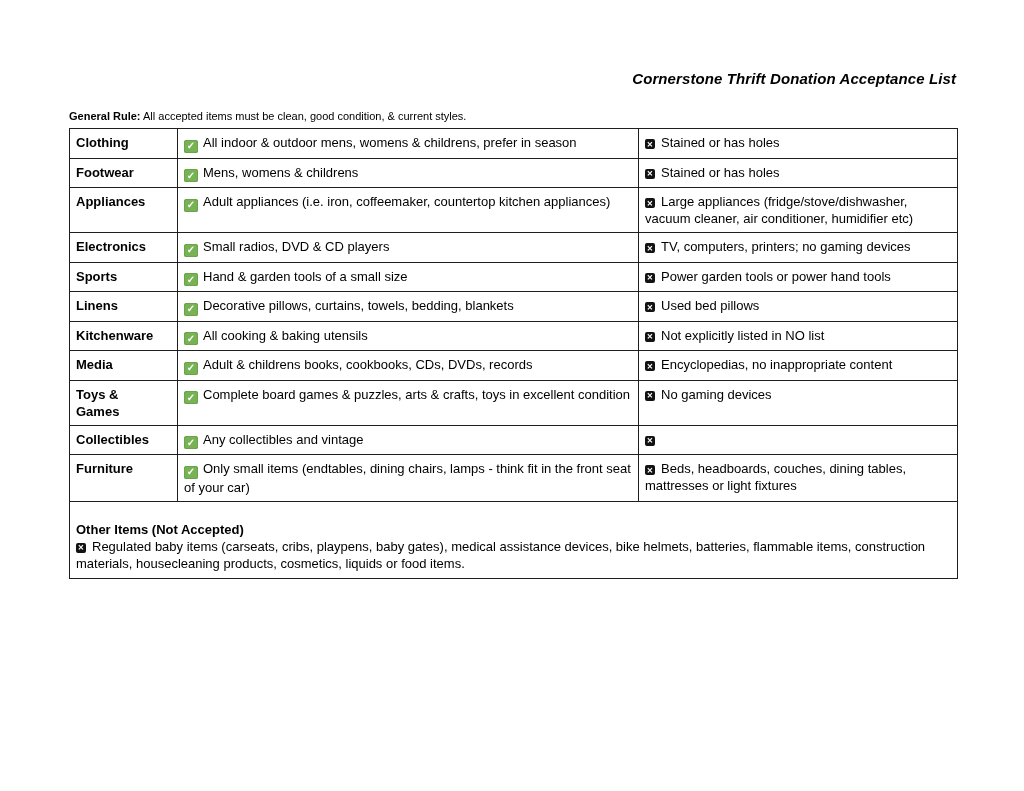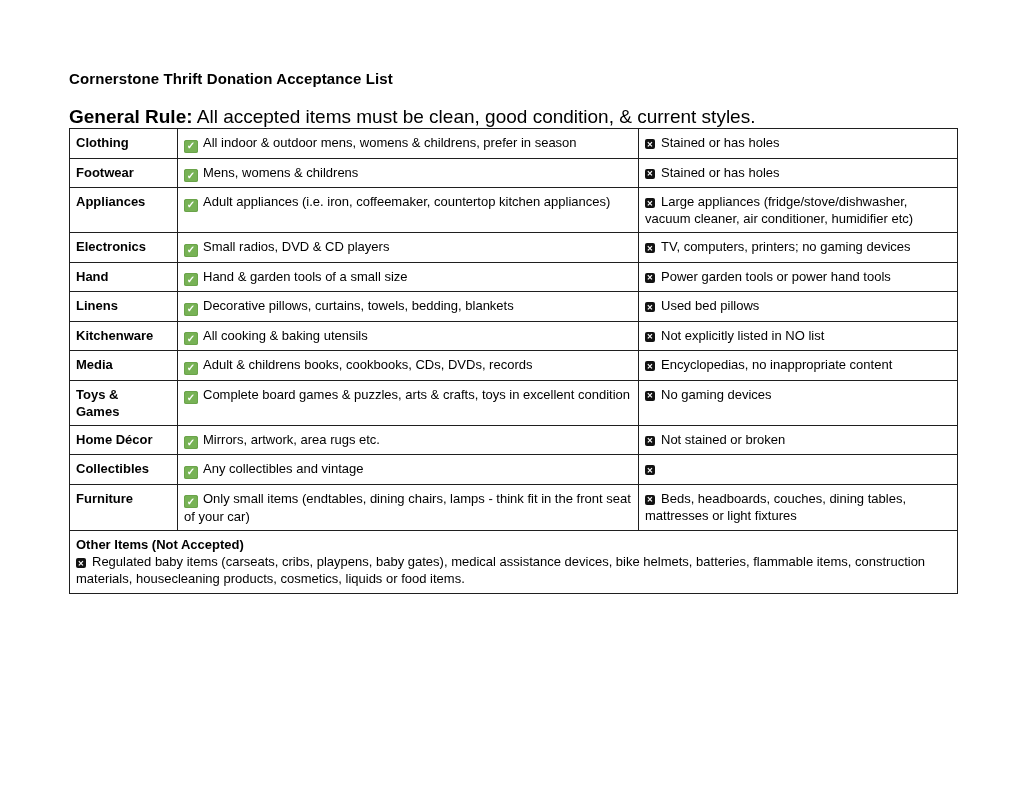--- a/index.html
+++ b/index.html
@@ -12,26 +12,27 @@
   .page {
     width: 1024px;
     height: 791px;
     background: #ffffff;
     box-sizing: border-box;
     padding: 70px 68px 0 69px;
   }
   .doc-title {
     font-size: 15px;
     font-weight: bold;
-    text-align: left;
+    text-align: right;
     margin: 0 0 0 0;
     letter-spacing: 0.1px;
+    font-style: italic;
   }
   .general-rule {
-    font-size: 19px;
+    font-size: 11px;
     margin: 21px 0 3px 0;
     line-height: 17px;
   }
   .general-rule .rule-label { font-weight: bold; }
   table.donation-table {
     border-collapse: collapse;
     table-layout: fixed;
     width: 888px;
     font-size: 13px;
     line-height: 17px;
@@ -68,21 +69,21 @@
     height: 10px;
     border-radius: 2px;
     color: #ffffff;
     font-size: 7.5px;
     font-weight: bold;
     vertical-align: 0.5px;
     margin-right: 6px;
     line-height: 1;
   }
   .footer-cell { padding: 5px 8px 6px 6px; }
-  .footer-title { font-weight: bold; }
+  .footer-title { font-weight: bold; margin-top: 14px; }
 </style>
 </head>
 <body>
 
 <div class="page">
 
   <h1 class="doc-title">Cornerstone Thrift Donation Acceptance List</h1>
 
   <p class="general-rule"><span class="rule-label">General Rule:</span><span> All accepted items must be clean, good condition, &amp; current styles.</span></p>
 
@@ -107,21 +108,21 @@
           <td class="cat-cell">Appliances</td>
           <td class="item-cell"><span class="check-icon" style="background: rgb(119, 178, 85); box-shadow: rgb(106, 163, 74) 0px 0px 0px 1px inset;">✓</span><span>Adult appliances (i.e. iron, coffeemaker, countertop kitchen appliances)</span></td>
           <td class="item-cell"><span class="x-icon" style="background: rgb(18, 18, 18);">✕</span><span>Large appliances (fridge/stove/dishwasher, vacuum cleaner, air conditioner, humidifier etc)</span></td>
         </tr>
         <tr>
           <td class="cat-cell">Electronics</td>
           <td class="item-cell"><span class="check-icon" style="background: rgb(119, 178, 85); box-shadow: rgb(106, 163, 74) 0px 0px 0px 1px inset;">✓</span><span>Small radios, DVD &amp; CD players</span></td>
           <td class="item-cell"><span class="x-icon" style="background: rgb(18, 18, 18);">✕</span><span>TV, computers, printers; no gaming devices</span></td>
         </tr>
         <tr>
-          <td class="cat-cell">Hand</td>
+          <td class="cat-cell">Sports</td>
           <td class="item-cell"><span class="check-icon" style="background: rgb(119, 178, 85); box-shadow: rgb(106, 163, 74) 0px 0px 0px 1px inset;">✓</span><span>Hand &amp; garden tools of a small size</span></td>
           <td class="item-cell"><span class="x-icon" style="background: rgb(18, 18, 18);">✕</span><span>Power garden tools or power hand tools</span></td>
         </tr>
         <tr>
           <td class="cat-cell">Linens</td>
           <td class="item-cell"><span class="check-icon" style="background: rgb(119, 178, 85); box-shadow: rgb(106, 163, 74) 0px 0px 0px 1px inset;">✓</span><span>Decorative pillows, curtains, towels, bedding, blankets</span></td>
           <td class="item-cell"><span class="x-icon" style="background: rgb(18, 18, 18);">✕</span><span>Used bed pillows</span></td>
         </tr>
         <tr>
           <td class="cat-cell">Kitchenware</td>
@@ -130,25 +131,20 @@
         </tr>
         <tr>
           <td class="cat-cell">Media</td>
           <td class="item-cell"><span class="check-icon" style="background: rgb(119, 178, 85); box-shadow: rgb(106, 163, 74) 0px 0px 0px 1px inset;">✓</span><span>Adult &amp; childrens books, cookbooks, CDs, DVDs, records</span></td>
           <td class="item-cell"><span class="x-icon" style="background: rgb(18, 18, 18);">✕</span><span>Encyclopedias, no inappropriate content</span></td>
         </tr>
         <tr>
           <td class="cat-cell">Toys &amp; Games</td>
           <td class="item-cell"><span class="check-icon" style="background: rgb(119, 178, 85); box-shadow: rgb(106, 163, 74) 0px 0px 0px 1px inset;">✓</span><span>Complete board games &amp; puzzles, arts &amp; crafts, toys in excellent condition</span></td>
           <td class="item-cell"><span class="x-icon" style="background: rgb(18, 18, 18);">✕</span><span>No gaming devices</span></td>
-        </tr>
-        <tr>
-          <td class="cat-cell">Home Décor</td>
-          <td class="item-cell"><span class="check-icon" style="background: rgb(119, 178, 85); box-shadow: rgb(106, 163, 74) 0px 0px 0px 1px inset;">✓</span><span>Mirrors, artwork, area rugs etc.</span></td>
-          <td class="item-cell"><span class="x-icon" style="background: rgb(18, 18, 18);">✕</span><span>Not stained or broken</span></td>
         </tr>
         <tr>
           <td class="cat-cell">Collectibles</td>
           <td class="item-cell"><span class="check-icon" style="background: rgb(119, 178, 85); box-shadow: rgb(106, 163, 74) 0px 0px 0px 1px inset;">✓</span><span>Any collectibles and vintage</span></td>
           <td class="item-cell"><span class="x-icon" style="background: rgb(18, 18, 18);">✕</span><span></span></td>
         </tr>
         <tr>
           <td class="cat-cell">Furniture</td>
           <td class="item-cell"><span class="check-icon" style="background: rgb(119, 178, 85); box-shadow: rgb(106, 163, 74) 0px 0px 0px 1px inset;">✓</span><span>Only small items (endtables, dining chairs, lamps - think fit in the front seat of your car)</span></td>
           <td class="item-cell"><span class="x-icon" style="background: rgb(18, 18, 18);">✕</span><span>Beds, headboards, couches, dining tables, mattresses or light fixtures</span></td>

